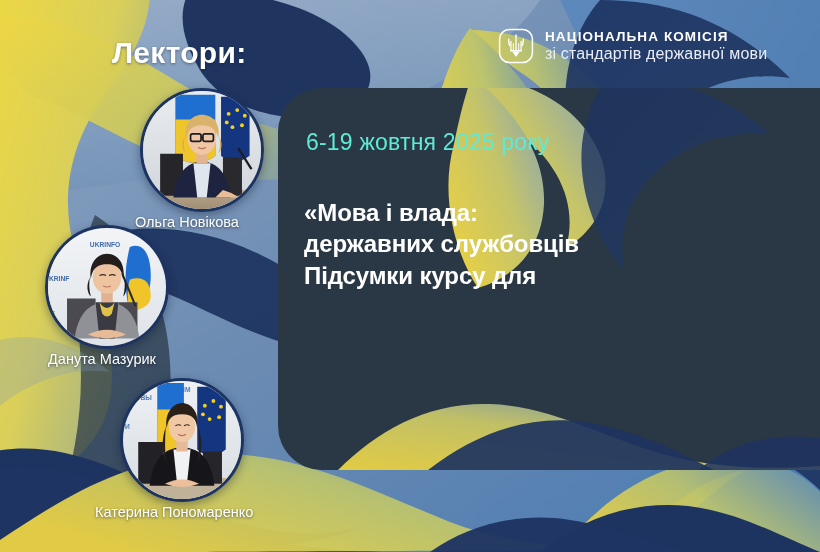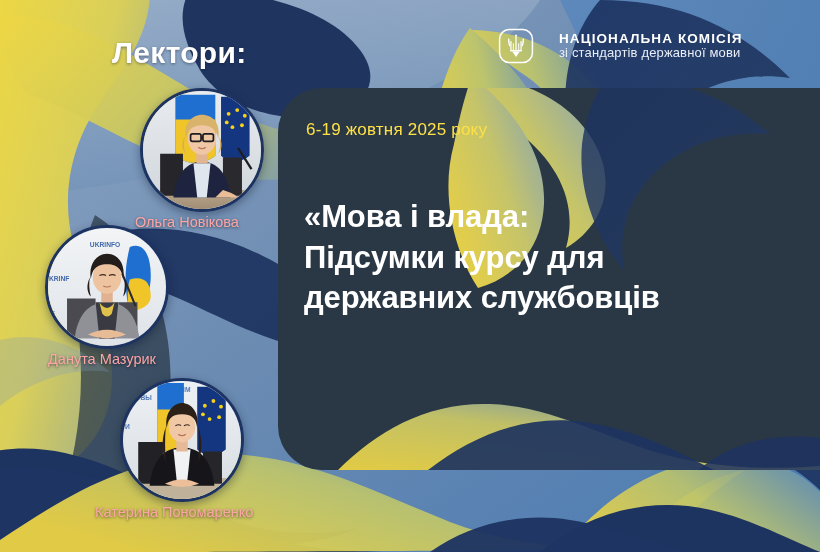--- a/index.html
+++ b/index.html
@@ -43,70 +43,70 @@
     font-size:30px; font-weight:bold;
     color:#ffffff;
     letter-spacing:0.3px;
     text-shadow:0 1px 3px rgba(10,20,40,.45);
   }
 
   
   .logo {
     position:absolute;
     left:498px; top:28px;
-    display:flex; align-items:center; gap:25px;
+    display:flex; align-items:center; gap:11px;
   }
   .logo-mark {
     width:36px; height:36px;
     flex:0 0 36px;
   }
   .logo-text { line-height:1.12; }
   .logo-line1 {
     font-size:13.5px; font-weight:bold; color:#ffffff;
     letter-spacing:1.1px; white-space:nowrap;
   }
   .logo-line2 {
-    font-size:13px; color:#e9eef6;
+    font-size:16px; color:#e9eef6;
     letter-spacing:0.15px; white-space:nowrap;
   }
 
   
   .event-date {
     position:absolute;
-    left:306px; top:120px;
-    font-size:17px; color:#fde047;
+    left:306px; top:129px;
+    font-size:23px; color:#5eead4;
     letter-spacing:0.2px;
     z-index:6;
   }
   .event-title {
     position:absolute;
     left:304px; top:197px;
     width:500px;
-    font-size:31px; font-weight:bold;
+    font-size:24px; font-weight:bold;
     color:#ffffff;
     line-height:1.31;
     letter-spacing:-0.1px;
     z-index:6;
   }
   .event-title div { white-space:nowrap; }
 
   
   .speaker { position:absolute; }
   .avatar {
     position:relative;
     border-radius:50%;
     overflow:hidden;
     border:3px solid #1d3361;
     box-shadow:0 3px 10px rgba(12,22,44,.4);
   }
   .avatar svg { display:block; }
   .speaker-name {
     position:absolute;
     font-size:14.5px;
-    color:#fca5a5;
+    color:#ffffff;
     white-space:nowrap;
     text-shadow:0 1px 3px rgba(8,16,32,.6);
   }
 
   #sp1 { left:140px; top:88px; }
   #sp1 .avatar { width:124px; height:124px; }
   #sp1 .speaker-name { left:-5px; top:126px; }
 
   #sp2 { left:45px; top:225px; }
   #sp2 .avatar { width:124px; height:124px; }
@@ -284,22 +284,22 @@
     <div class="logo-text">
       <div class="logo-line1">НАЦІОНАЛЬНА КОМІСІЯ</div>
       <div class="logo-line2">зі стандартів державної мови</div>
     </div>
   </div>
 
   <div class="event-date">6-19 жовтня 2025 року</div>
 
   <div class="event-title">
     <div>«Мова і влада:</div>
+    <div>державних службовців</div>
     <div>Підсумки курсу для</div>
-    <div>державних службовців</div>
   </div>
 
   <div class="speaker" id="sp1">
     <div class="avatar">
       <svg viewBox="0 0 124 124" xmlns="http://www.w3.org/2000/svg">
         <defs>
           <linearGradient id="s1wall" x1="0" y1="0" x2="0" y2="1">
             <stop offset="0" stop-color="#e9ecef"></stop>
               <stop offset="1" stop-color="#cfd5db"></stop>
           </linearGradient>

